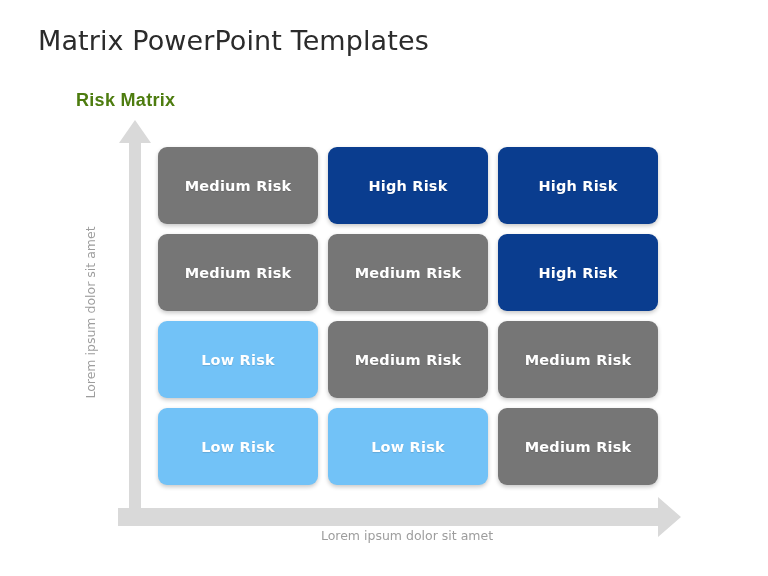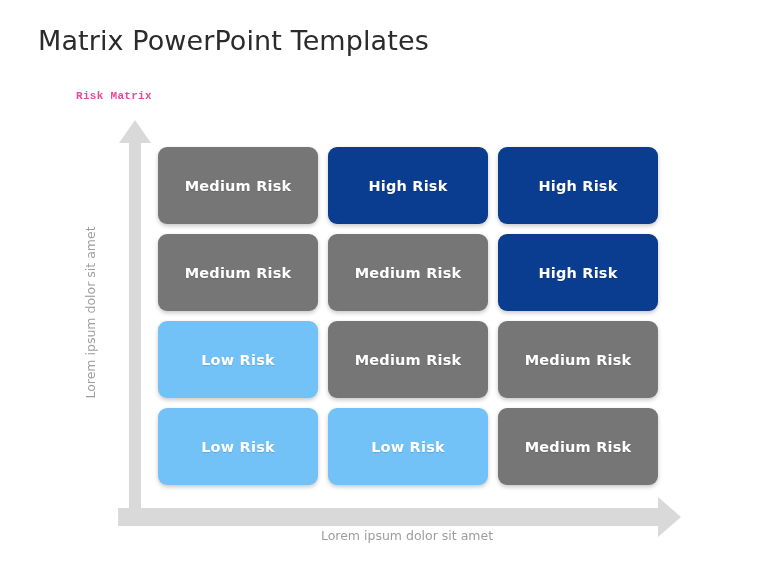--- a/index.html
+++ b/index.html
@@ -34,26 +34,26 @@
     color: #2b2b2b;
     letter-spacing: 0.1px;
     white-space: nowrap;
     font-family: "DejaVu Sans", sans-serif;
   }
 
   #chart-title {
     position: absolute;
     left: 76px;
     top: 90px;
-    font-size: 11px;
+    font-size: 18px;
     font-weight: bold;
-    color: #ec4899;
+    color: #4d7c0f;
     letter-spacing: 0.3px;
     white-space: nowrap;
-    font-family: Liberation Mono, monospace;
+    font-family: Liberation Sans, sans-serif;
   }
 
   
   #y-axis-arrow {
     position: absolute;
     left: 118px;
     top: 118px;
     width: 34px;
     height: 400px;
   }

